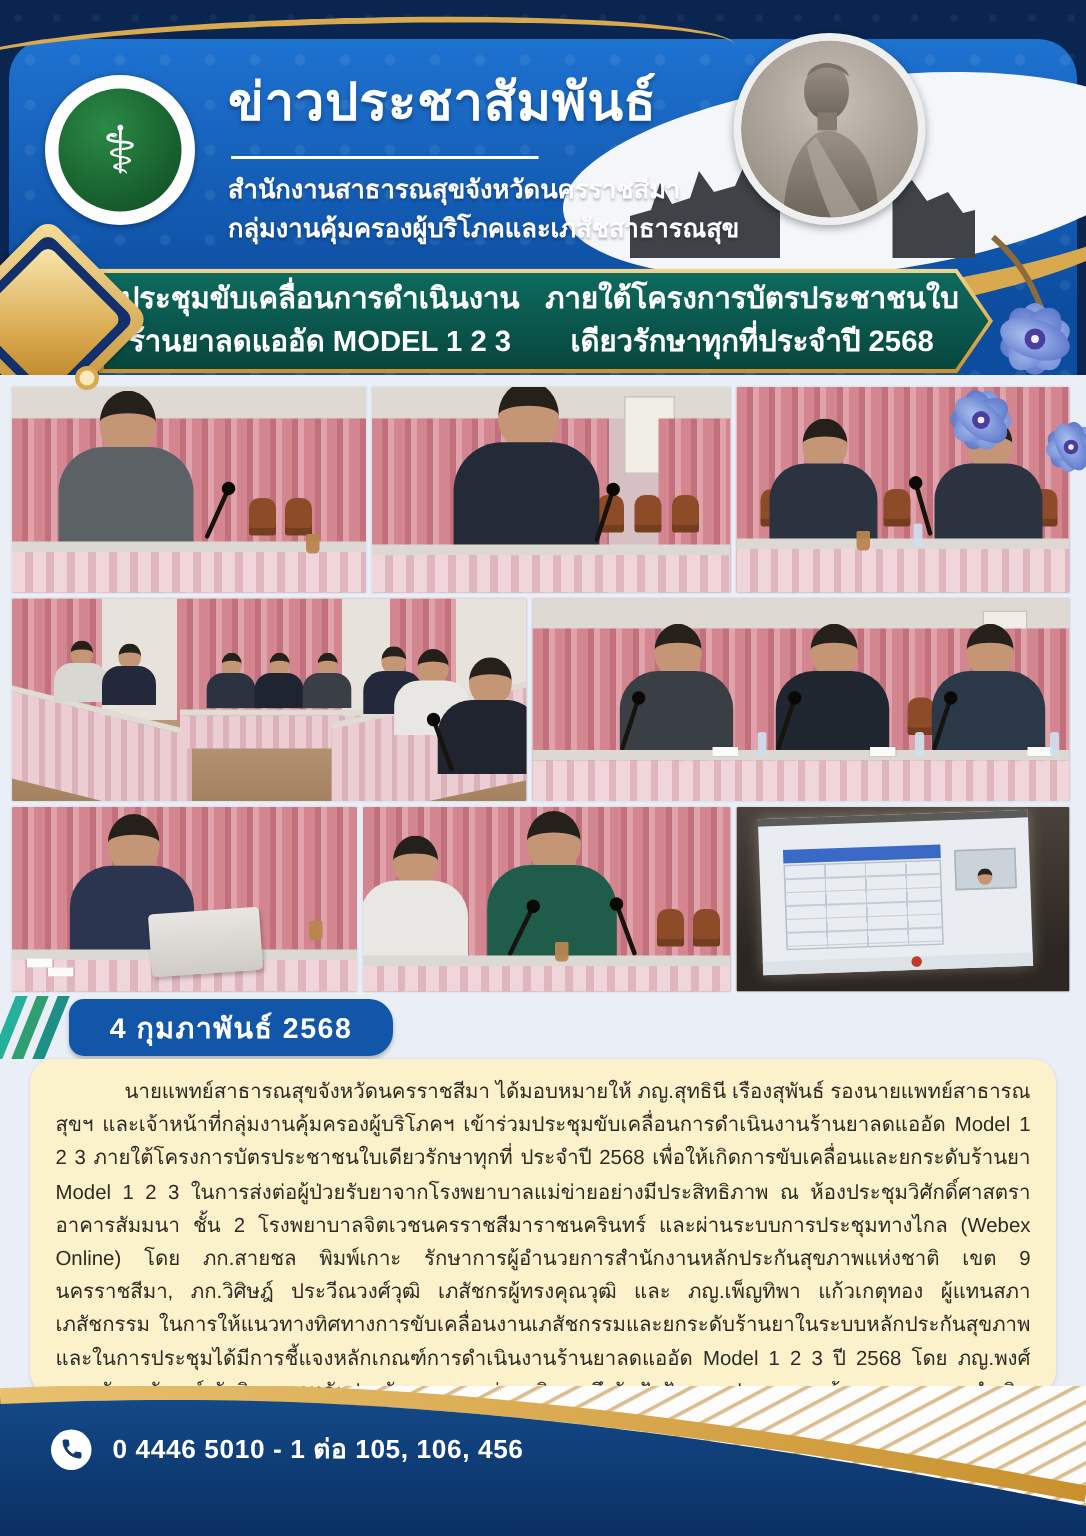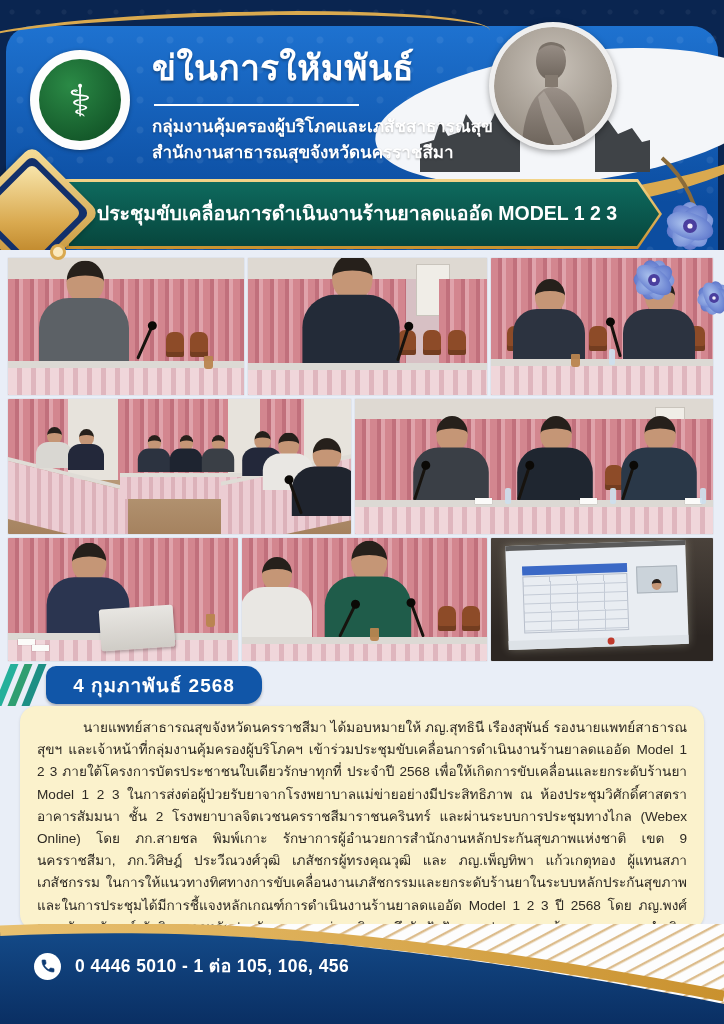--- a/index.html
+++ b/index.html
@@ -146,31 +146,32 @@
       <path d="M44,24 Q57,12 72,24 Q70,16 57,15 Q46,16 44,24 Z" fill="#7A7168"></path>
       <rect x="51" y="48" width="13" height="12" fill="#847A70"></rect>
       <path d="M28,118 Q30,76 50,62 Q58,58 66,62 Q90,74 92,118 Z" fill="url(#stbody)"></path>
       <path d="M50,64 L82,118 L60,118 Q48,90 44,70 Z" fill="#B0A89F" opacity="0.7"></path>
     </svg>
   </div>
   <div class="logo" title="สำนักงานสาธารณสุข จังหวัดนครราชสีมา">
     <div class="inner">⚕</div>
   </div>
   <div class="titleblock">
-    <h1>ข่ในการใหัมพันธ์</h1>
+    <h1>ข่าวประชาสัมพันธ์</h1>
     <div class="rule"></div>
     <div class="sub">
+      <div>สำนักงานสาธารณสุขจังหวัดนครราชสีมา</div>
       <div>กลุ่มงานคุ้มครองผู้บริโภคและเภสัชสาธารณสุข</div>
-      <div>สำนักงานสาธารณสุขจังหวัดนครราชสีมา</div>
     </div>
   </div>
 
   <div class="banner-outer">
     <div class="banner-inner">
       <div>ประชุมขับเคลื่อนการดำเนินงานร้านยาลดแออัด MODEL 1 2 3</div>
+      <div>ภายใต้โครงการบัตรประชาชนใบเดียวรักษาทุกที่ประจำปี 2568</div>
     </div>
   </div>
   <div class="diamond">
       <div class="d2"></div>
       <div class="d3"></div>
     </div>
 
   <div class="pagebg"></div>
   <div class="mini-gold"></div>
 

